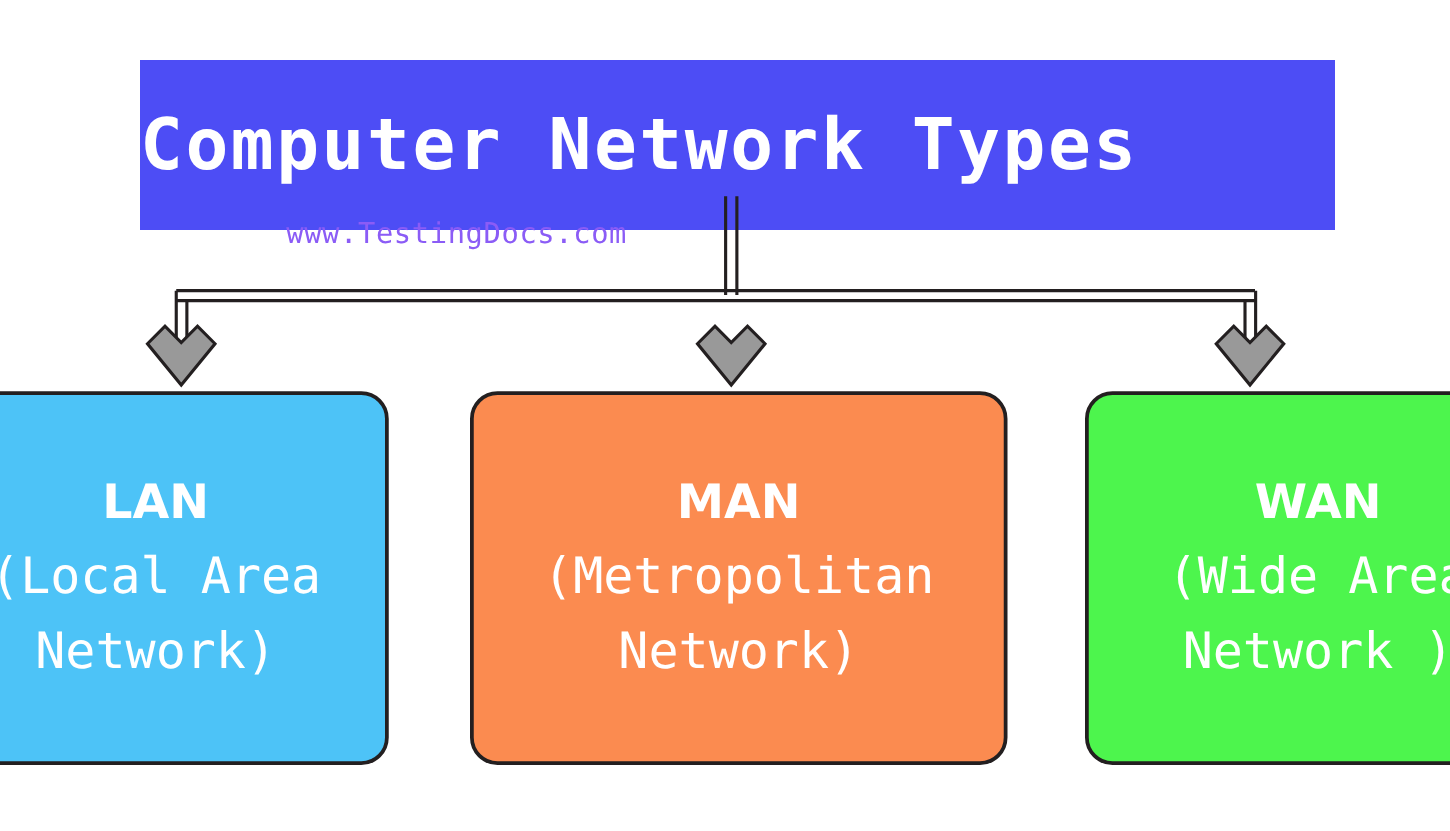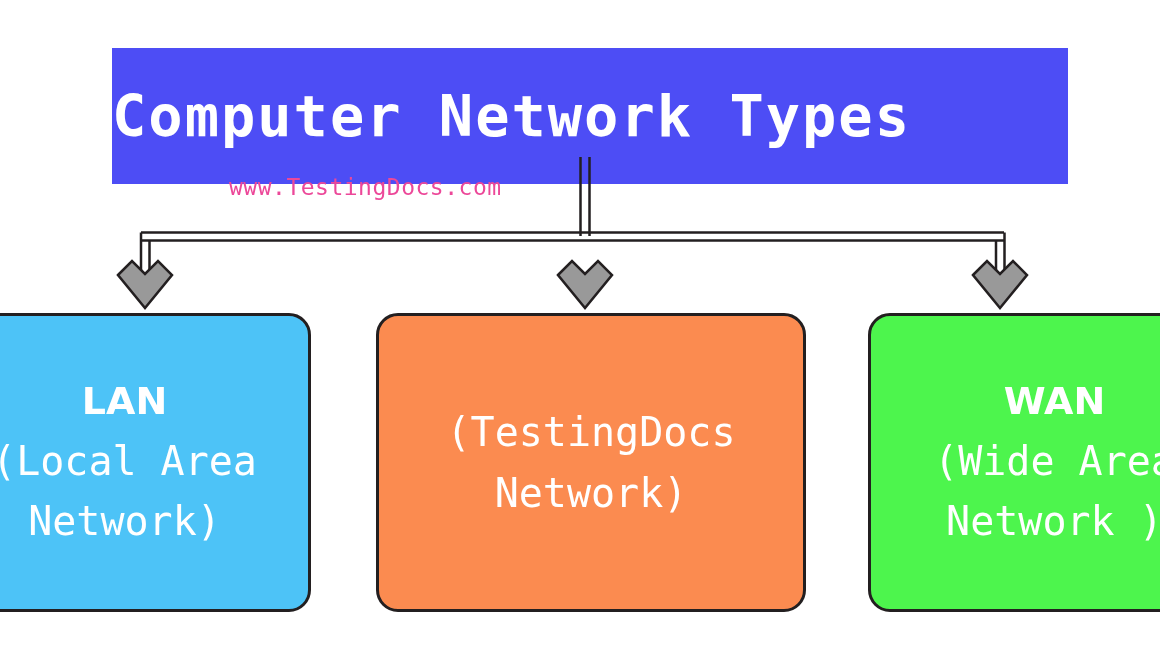--- a/index.html
+++ b/index.html
@@ -38,21 +38,21 @@
     letter-spacing: 2px;
     white-space: nowrap;
     line-height: 1;
   }
 
   
   #watermark {
     position: absolute;
     left: 229px;
     top: 176px;
-    color: #ec4899;
+    color: #8b5cf6;
     font-family: "DejaVu Sans Mono", "Liberation Mono", monospace;
     font-size: 23px;
     letter-spacing: 0.5px;
     white-space: nowrap;
     line-height: 1;
   }
 
   
   #connectors {
     position: absolute;
@@ -142,21 +142,22 @@
   <div class="cat-box" id="box-lan">
     <div class="cat-text">
       <div class="acronym">LAN</div>
       <div>(Local Area</div>
       <div>Network)</div>
     </div>
   </div>
 
   <div class="cat-box" id="box-man">
     <div class="cat-text">
-      <div>(TestingDocs</div>
+      <div class="acronym">MAN</div>
+      <div>(Metropolitan</div>
       <div>Network)</div>
     </div>
   </div>
 
   <div class="cat-box" id="box-wan">
     <div class="cat-text">
       <div class="acronym">WAN</div>
       <div>(Wide Area</div>
       <div>Network )</div>
     </div>

